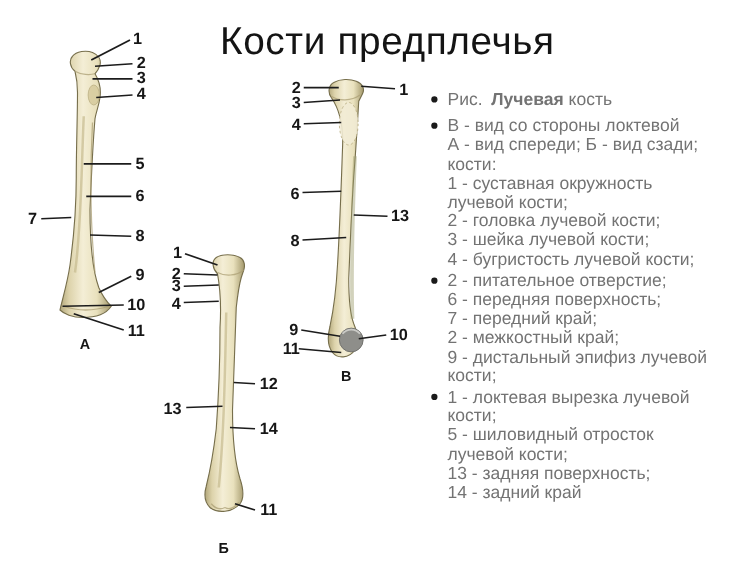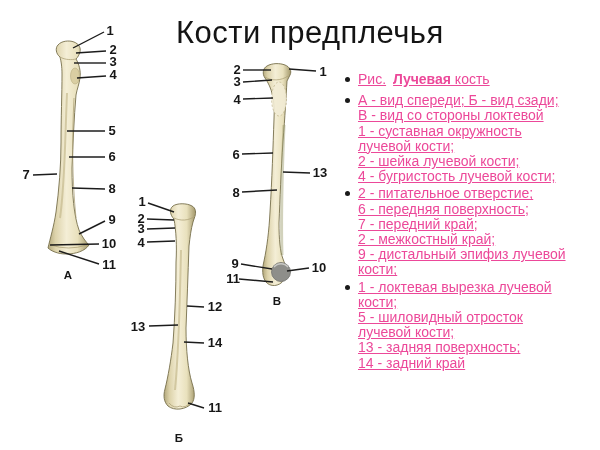--- a/index.html
+++ b/index.html
@@ -17,21 +17,21 @@
   .leader{stroke:#1c1c1c;stroke-width:1.4;fill:none;}
   .bone{fill:url(#gradBone);stroke:#776f4c;stroke-width:0.9;}
   .bone-detail{fill:none;stroke:#ab9f74;stroke-width:1;opacity:0.75;}
   .bone-shade{fill:none;stroke:#c6bb8f;stroke-width:2;opacity:0.7;}
   .legend{position:absolute;left:336px;top:72px;width:260px;}
   .lg-group{display:flex;align-items:flex-start;margin-bottom:2px;}
   .lg-group.first{margin-bottom:6px;}
   .lg-bullet{flex:0 0 22px;}
   .lg-bullet .dot{display:block;width:5px;height:5px;border-radius:50%;background:#1a1a1a;margin:5px 0 0 9px;}
   .lg-lines{flex:1;}
-  .lg-line{font-size:14px;line-height:15.2px;white-space:nowrap;color:#ec4899;text-decoration:underline;}
+  .lg-line{font-size:14px;line-height:15.2px;white-space:nowrap;color:#737373;}
   .lg-line .b{font-weight:bold;}
   .lg-line .cap-prefix{margin-right:7px;}
 </style>
 </head>
 <body>
 
 <div id="slide">
 
   <svg width="0" height="0" style="position:absolute" aria-hidden="true">
     <defs>
@@ -161,25 +161,27 @@
       <div class="lg-lines">
         <div class="lg-line"><span class="cap-prefix">Рис.</span><span class="b">Лучевая</span><span> кость</span></div>
       </div>
     </div>
 
     <div class="lg-group">
       <span class="lg-bullet">
           <span class="dot"></span>
         </span>
       <div class="lg-lines">
+        <div class="lg-line">В - вид со стороны локтевой</div>
         <div class="lg-line">А - вид спереди; Б - вид сзади;</div>
-        <div class="lg-line">В - вид со стороны локтевой</div>
+        <div class="lg-line">кости:</div>
         <div class="lg-line">1 - суставная окружность</div>
         <div class="lg-line">лучевой кости;</div>
-        <div class="lg-line">2 - шейка лучевой кости;</div>
+        <div class="lg-line">2 - головка лучевой кости;</div>
+        <div class="lg-line">3 - шейка лучевой кости;</div>
         <div class="lg-line">4 - бугристость лучевой кости;</div>
       </div>
     </div>
 
     <div class="lg-group">
       <span class="lg-bullet">
           <span class="dot"></span>
         </span>
       <div class="lg-lines">
         <div class="lg-line">2 - питательное отверстие;</div>

